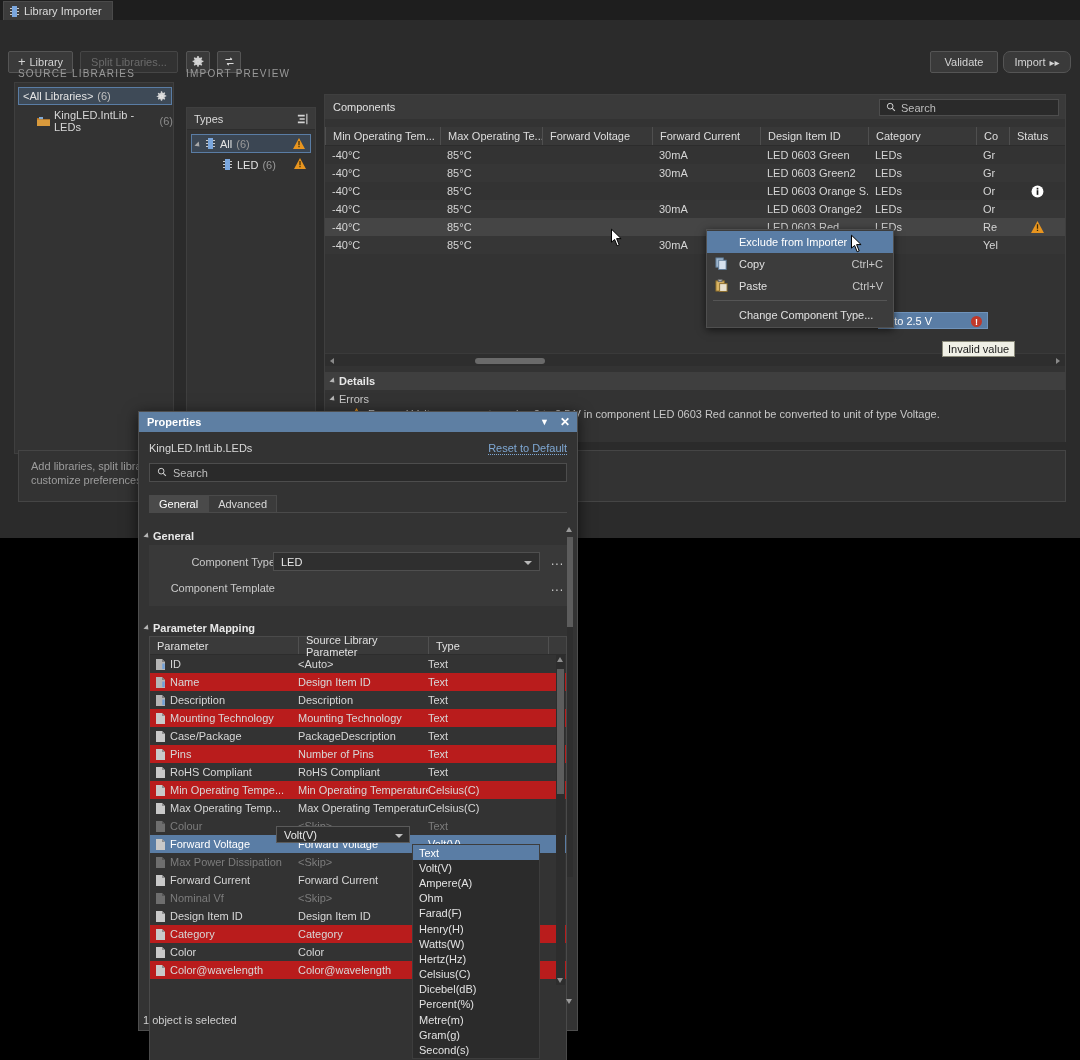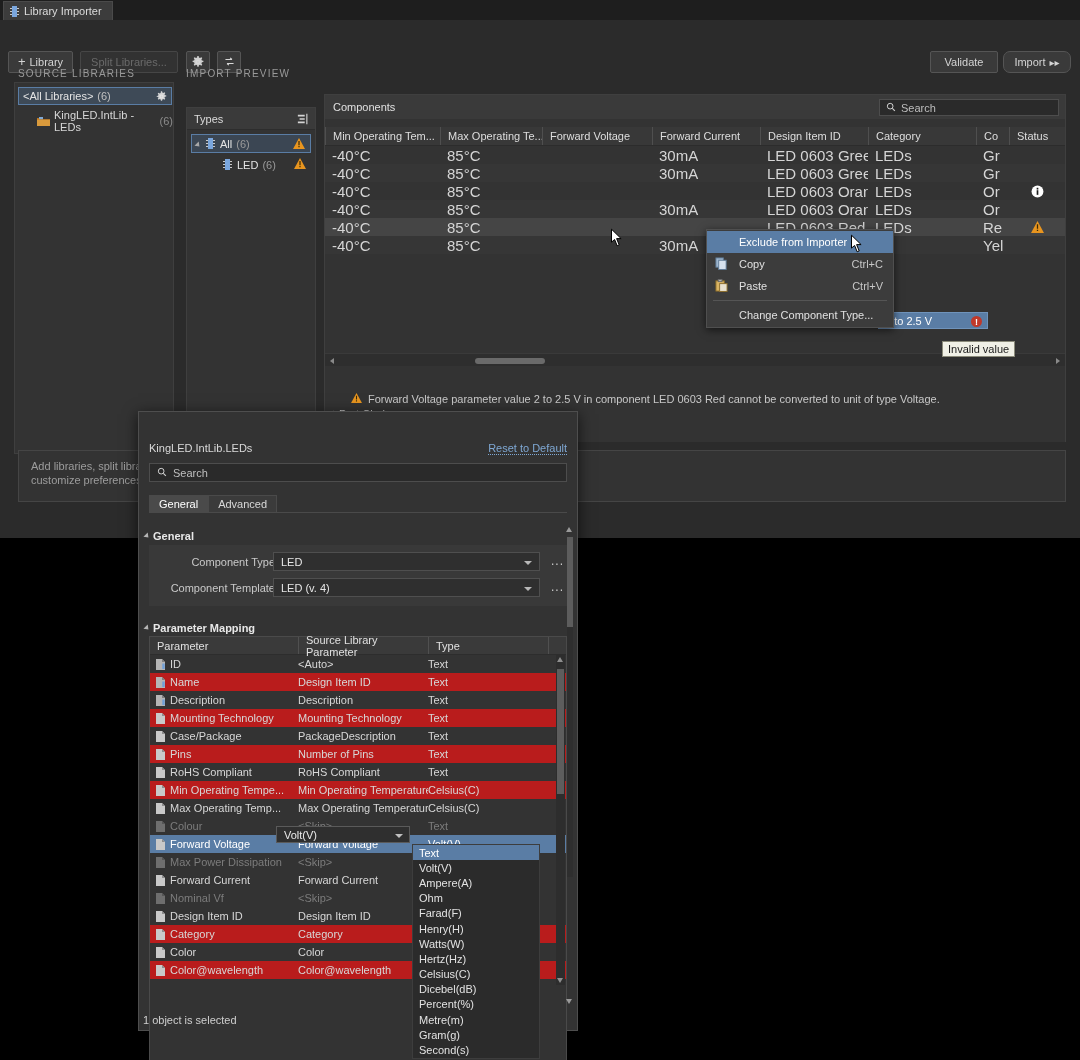--- a/index.html
+++ b/index.html
@@ -147,21 +147,21 @@
   
   #tbl { position:absolute; left:0; top:32px; width:740px; }
   #tbl-head {
     display:flex; height:19px; background:#383838;
     border-bottom:1px solid #2c2c2c; font-size:11px; color:#dedede;
   }
   #tbl-head .th {
     position:relative; padding-left:7px; display:flex; align-items:center;
     border-left:1px solid #4f4f4f; overflow:hidden; white-space:nowrap;
   }
-  .tr { display:flex; height:18px; font-size:15px; color:#d5d5d5; }
+  .tr { display:flex; height:18px; font-size:11px; color:#d5d5d5; }
   .tr.alt { background:#363636; }
   .tr.sel { background:#454545; }
   .tr .td {
     padding-left:7px; display:flex; align-items:center; overflow:hidden; white-space:nowrap;
   }
   .tr .td.ctr { justify-content:center; padding-left:0;}
 
   #fv-edit {
     position:absolute; left:553px; top:217px; width:110px; height:17px;
     background:#5a7da5; border:1px solid #6f93bb; display:flex;
@@ -602,21 +602,29 @@
       <span id="fv-err-badge">!</span>
     </div>
     <div id="tooltip-invalid">Invalid value</div>
 
     <div id="hscroll">
       <span class="arr-l"></span>
       <span class="thumb"></span>
       <span class="arr-r"></span>
     </div>
 
+    <div id="details-head">
+      <span class="tri-d"></span>
+      <span>Details</span>
+    </div>
     <div id="details-body">
+      <div class="d-row">
+        <span class="tri-d" style="margin-left:6px;"></span>
+        <span>Errors</span>
+      </div>
       <div class="d-row">
         <span style="padding-left:26px;display:flex;align-items:center;gap:6px;">
           <span>
             <svg width="11" height="10" viewBox="0 0 12 11">
                 <path fill="#e8951f" d="M6 0l6 11H0z"></path>
                 <path fill="#3a2a06" d="M5.4 3h1.2v4.2H5.4zM5.4 8.1h1.2v1.2H5.4z"></path>
               </svg>
           </span>
           <span>Forward Voltage parameter value 2 to 2.5 V in component LED 0603 Red cannot be converted to unit of type Voltage.</span>
         </span>
@@ -689,20 +697,27 @@
       </svg>
   </span>
   <span id="cursor-cell">
     <svg width="14" height="20" viewBox="0 0 14 20">
         <path fill="#fff" stroke="#000" stroke-width="1" d="M1.5 1.2l9.6 9.4H6.6l2.6 6.3-2 .9-2.6-6.3-3.1 2.6z"></path>
       </svg>
   </span>
 </div>
 
 <div id="props">
+  <div id="props-title">
+    <span>Properties</span>
+    <span class="ctrls">
+      <span style="font-size:9px;">▼</span>
+      <span style="font-size:12px;">✕</span>
+    </span>
+  </div>
   <div id="props-sub">KingLED.IntLib.LEDs</div>
   <div id="props-reset">Reset to Default</div>
 
   <div id="props-search">
     <span>
       <svg width="10" height="10" viewBox="0 0 12 12">
           <circle cx="5" cy="5" r="3.4" fill="none" stroke="#cfcfcf" stroke-width="1.2"></circle>
           <path stroke="#cfcfcf" stroke-width="1.4" d="M7.6 7.6l3 3"></path>
         </svg>
     </span>
@@ -727,24 +742,20 @@
     <div class="fld-row" style="left:0; top:7px; width:418px;">
       <span class="lab" style="right:292px;">Component Type</span>
       <div class="combo" style="position:absolute;left:124px;width:267px;">
         <span class="cv">LED</span>
         <span class="caret"></span>
       </div>
       <span class="ellip" style="position:absolute;left:396px;top:2px;">...</span>
     </div>
     <div class="fld-row" style="left:0; top:33px; width:418px;">
       <span class="lab" style="right:292px;">Component Template</span>
-      <div class="combo" style="position:absolute;left:124px;width:267px;">
-        <span class="cv">LED (v. 4)</span>
-        <span class="caret"></span>
-      </div>
       <span class="ellip" style="position:absolute;left:396px;top:2px;">...</span>
     </div>
   </div>
 
   <div id="grp-parmap" class="grp-head">
     <span class="tri-d"></span>
     <span>Parameter Mapping</span>
   </div>
 
   <div id="pm-box">

